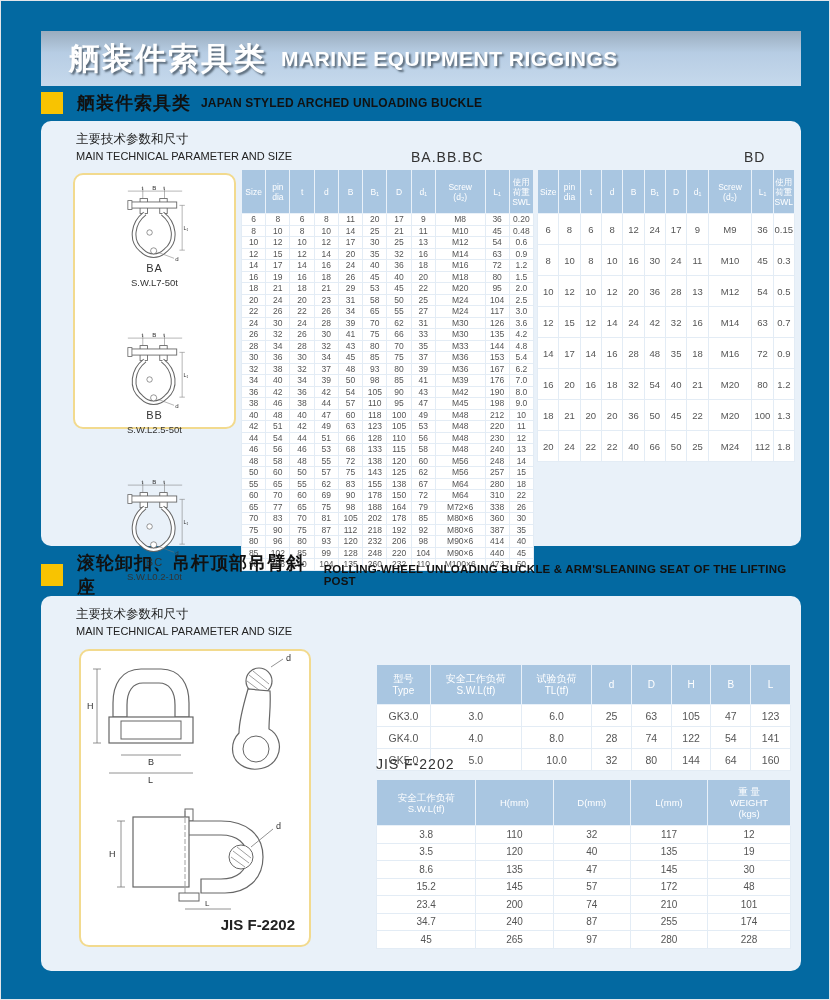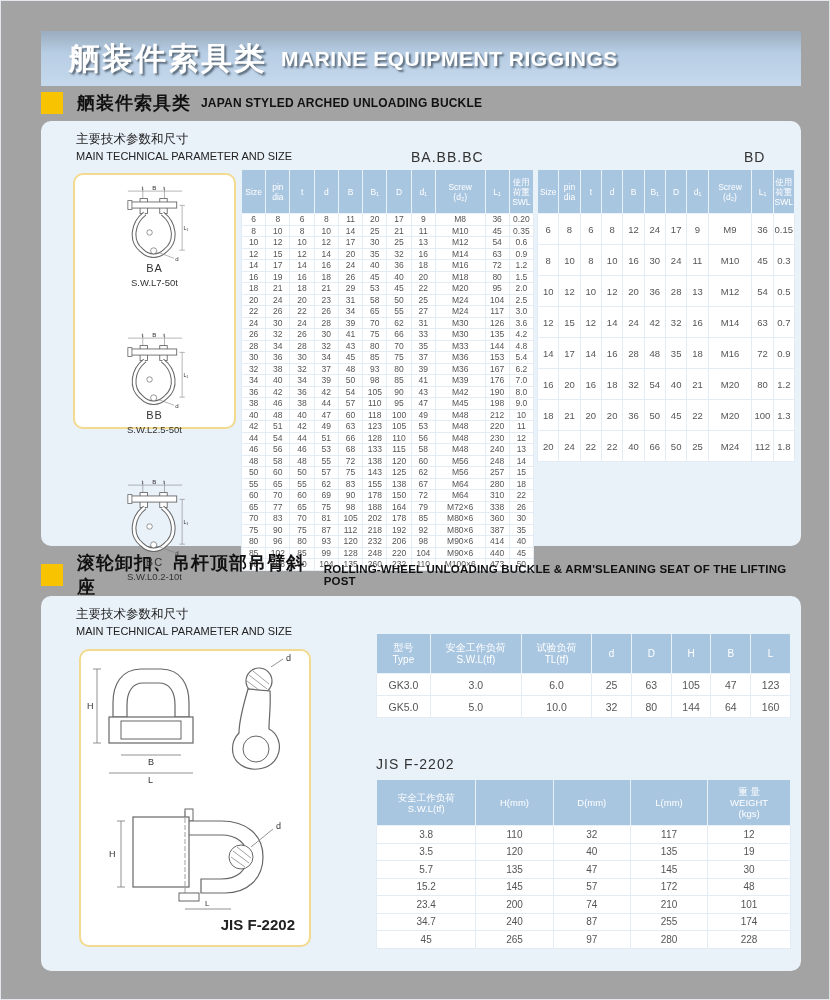--- a/index.html
+++ b/index.html
@@ -1,18 +1,18 @@
 <!DOCTYPE html>
 <html><head>
 <meta charset="utf-8">
 <style>
   * { margin:0; padding:0; box-sizing:border-box; }
   html,body { background:#fff; }
   body { font-family:"Liberation Sans", sans-serif; color:#222; }
-  .page { position:relative; width:830px; height:1000px; background:#a3a3a3;
+  .page { position:relative; width:830px; height:1000px; background:#0369a1;
           border:1px solid #e3e6ea; overflow:hidden; }
 
   
   .banner { position:absolute; left:40px; top:30px; width:760px; height:55px;
             background:linear-gradient(180deg,#9aacbe 0%,#b7cde4 40%,#c6d9ec 100%);
             display:flex; align-items:center; padding-left:28px; }
   .banner .zh { font-size:31px; font-weight:bold; color:#fff; letter-spacing:2px;
                 text-shadow:2px 2px 2px rgba(80,95,110,.9); }
   .banner .en { font-size:21px; font-weight:bold; color:#fff; margin-left:14px;
                 letter-spacing:.5px; text-shadow:2px 2px 2px rgba(80,95,110,.9); }
@@ -49,21 +49,21 @@
   .t1wrap { position:absolute; left:200px; top:48px; width:293px; }
   .t1wrap th { font-size:8.5px; height:44px; line-height:10px; }
   .t1wrap td { font-size:8.5px; height:10.5px; line-height:10.5px; padding:0; }
   .t1wrap th:nth-child(9), .t1wrap td:nth-child(9) { width:17%; }
 
   .t2wrap { position:absolute; left:496px; top:48px; width:258px; }
   .t2wrap th { font-size:8.5px; height:44px; line-height:10px; }
   .t2wrap td { font-size:9.5px; height:31px; padding:0; }
   .t2wrap th:nth-child(9), .t2wrap td:nth-child(9) { width:17%; }
 
-  .gkwrap { position:absolute; left:335px; top:37px; width:415px; }
+  .gkwrap { position:absolute; left:335px; top:68px; width:415px; }
   .gkwrap th { font-size:10px; height:40px; line-height:12px; }
   .gkwrap td { font-size:10.5px; height:22px; padding:0; }
   .gkwrap th:nth-child(1){ width:13%; } .gkwrap th:nth-child(2){ width:22%; }
   .gkwrap th:nth-child(3){ width:17%; }
 
   .jislabel { position:absolute; left:335px; top:160px; font-size:14px; color:#333; letter-spacing:1px; }
   .jiswrap { position:absolute; left:335px; top:183px; width:415px; }
   .jiswrap th { font-size:9.5px; height:46px; line-height:11px; }
   .jiswrap td { font-size:10px; height:17.5px; padding:0; }
   .jiswrap th:nth-child(1){ width:24%; } .jiswrap th:nth-child(5){ width:20%; }
@@ -210,21 +210,21 @@
               <td>8</td>
               <td>10</td>
               <td>8</td>
               <td>10</td>
               <td>14</td>
               <td>25</td>
               <td>21</td>
               <td>11</td>
               <td>M10</td>
               <td>45</td>
-              <td>0.35</td>
+              <td>0.48</td>
             </tr>
             <tr>
               <td>10</td>
               <td>12</td>
               <td>10</td>
               <td>12</td>
               <td>17</td>
               <td>30</td>
               <td>25</td>
               <td>13</td>
@@ -806,20 +806,30 @@
               <td>GK3.0</td>
               <td>3.0</td>
               <td>6.0</td>
               <td>25</td>
               <td>63</td>
               <td>105</td>
               <td>47</td>
               <td>123</td>
             </tr>
             <tr>
+              <td>GK4.0</td>
+              <td>4.0</td>
+              <td>8.0</td>
+              <td>28</td>
+              <td>74</td>
+              <td>122</td>
+              <td>54</td>
+              <td>141</td>
+            </tr>
+            <tr>
               <td>GK5.0</td>
               <td>5.0</td>
               <td>10.0</td>
               <td>32</td>
               <td>80</td>
               <td>144</td>
               <td>64</td>
               <td>160</td>
             </tr>
           </tbody>
@@ -851,21 +861,21 @@
               <td>12</td>
             </tr>
             <tr>
               <td>3.5</td>
               <td>120</td>
               <td>40</td>
               <td>135</td>
               <td>19</td>
             </tr>
             <tr>
-              <td>5.7</td>
+              <td>8.6</td>
               <td>135</td>
               <td>47</td>
               <td>145</td>
               <td>30</td>
             </tr>
             <tr>
               <td>15.2</td>
               <td>145</td>
               <td>57</td>
               <td>172</td>

